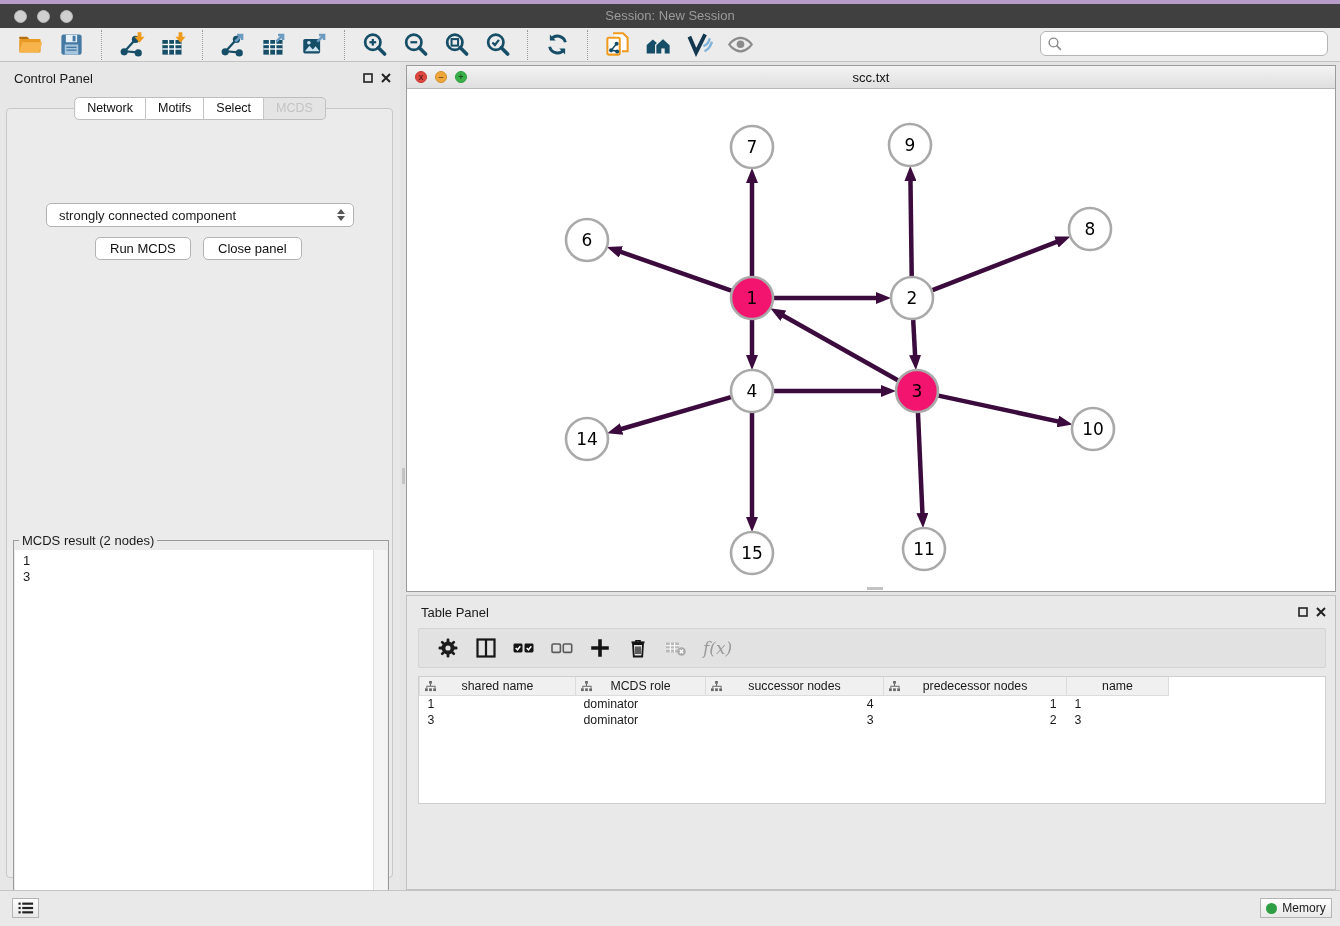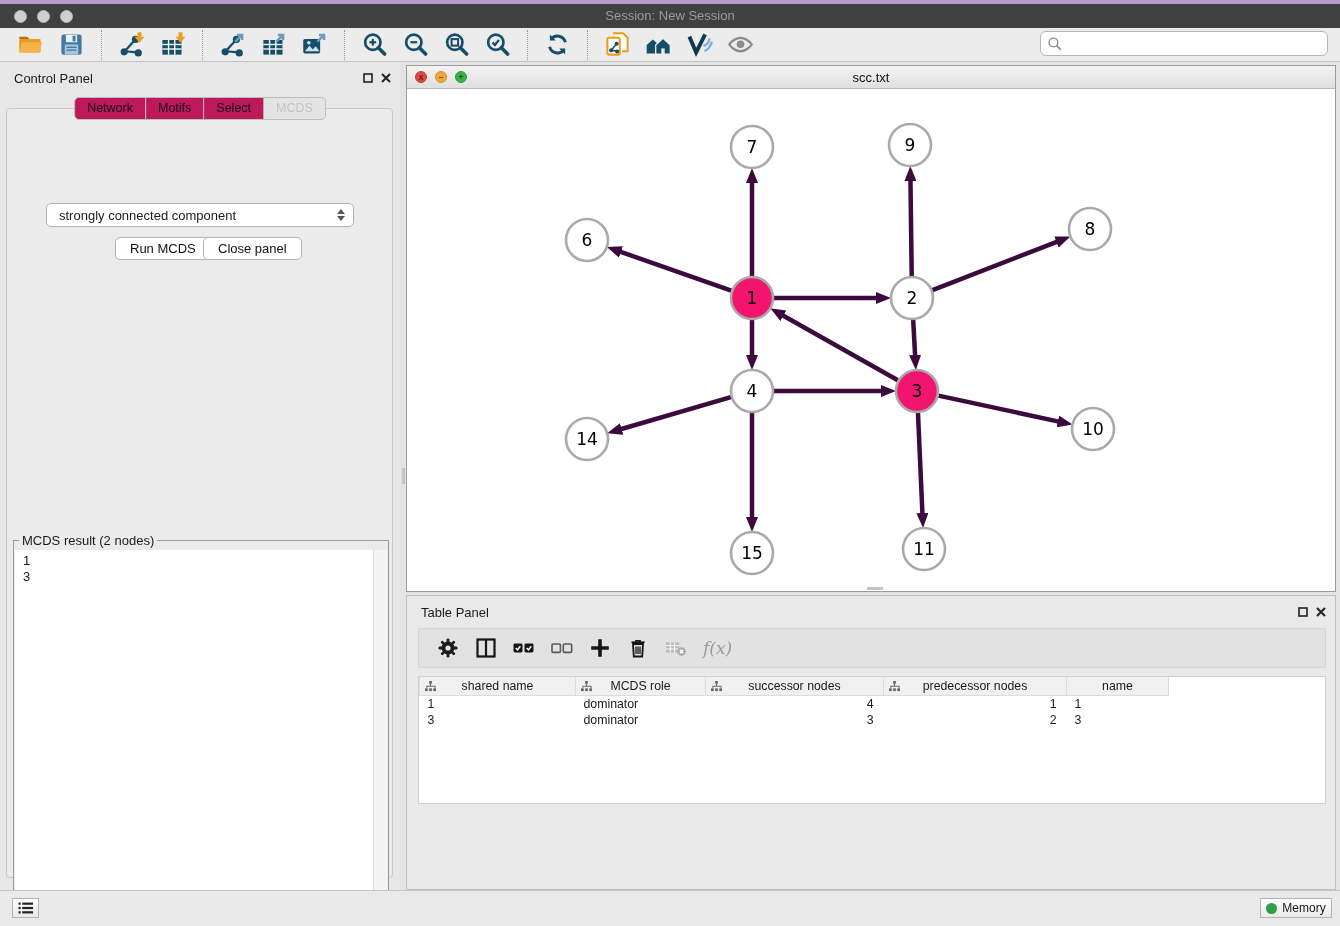--- a/index.html
+++ b/index.html
@@ -29,36 +29,36 @@
 
   
   #control-panel{left:0;top:62px;width:400px;height:828px;background:#e7e7e7;}
   .panel-head{position:absolute;left:0;top:0;width:100%;height:30px;}
   .panel-head .pt{position:absolute;left:14px;top:9px;font-size:13px;color:#1a1a1a;}
   .wbtn{position:absolute;top:10px;width:12px;height:12px;display:flex;align-items:center;justify-content:center;}
   #cp-body{position:absolute;left:6px;top:46px;width:387px;height:770px;background:#ebebeb;
        border:1px solid #c8c8c8;border-radius:4px;box-sizing:border-box;}
   .seg-row{position:absolute;display:flex;}
   #cp-tabs{left:50%;transform:translateX(-50%);top:35px;z-index:3;}
-  .seg{background:#be185d;border:1px solid #bdbdbd;border-left:none;padding:3px 12px 4px;
+  .seg{background:#ffffff;border:1px solid #bdbdbd;border-left:none;padding:3px 12px 4px;
        font-size:12.5px;color:#111;white-space:nowrap;cursor:default;}
   .seg:first-child{border-left:1px solid #bdbdbd;border-radius:5px 0 0 5px;}
   .seg:last-child{border-radius:0 5px 5px 0;}
   .seg.selected{background:#e4e4e4;color:#c3c3c3;}
   #opt-label{position:absolute;left:0;width:100%;top:75px;text-align:center;font-size:13px;}
   #criterion-select{position:absolute;left:39px;top:94px;width:308px;height:24px;background:#fff;
        border:1px solid #b3b3b3;border-radius:5px;display:flex;align-items:center;box-sizing:border-box;}
   #criterion-select .val{flex:1;font-size:13px;padding-left:12px;}
   .updown{width:9px;margin-right:8px;display:flex;flex-direction:column;align-items:center;gap:2px;}
   .updown i{display:block;width:0;height:0;border-left:4px solid transparent;border-right:4px solid transparent;}
   .updown .up{border-bottom:5px solid #555;}
   .updown .dn{border-top:5px solid #555;}
   .push-btn{position:absolute;top:128px;height:23px;background:#fff;border:1px solid #b3b3b3;
        border-radius:5px;font-size:13px;font-family:"Liberation Sans",sans-serif;color:#111;padding:0 14px;}
-  #run-btn{left:88px;margin-left:20px;}
+  #run-btn{left:88px;}
   #close-panel-btn{left:196px;}
   #result-fieldset{position:absolute;left:6px;top:424px;width:374px;height:384px;margin:0;padding:0;
        border:1px solid #9a9a9a;background:#ebebeb;}
   #result-fieldset legend{font-size:13px;margin-left:5px;padding:0 3px;}
   #result-area{position:absolute;left:1px;top:2px;right:1px;bottom:1px;background:#fff;overflow:hidden;}
   #result-lines{padding:3px 0 0 8px;font-size:13px;line-height:16px;white-space:pre;}
   #result-scroll{position:absolute;right:0;top:0;width:13px;height:100%;background:#f4f4f4;
        border-left:1px solid #ddd;}
 
   

